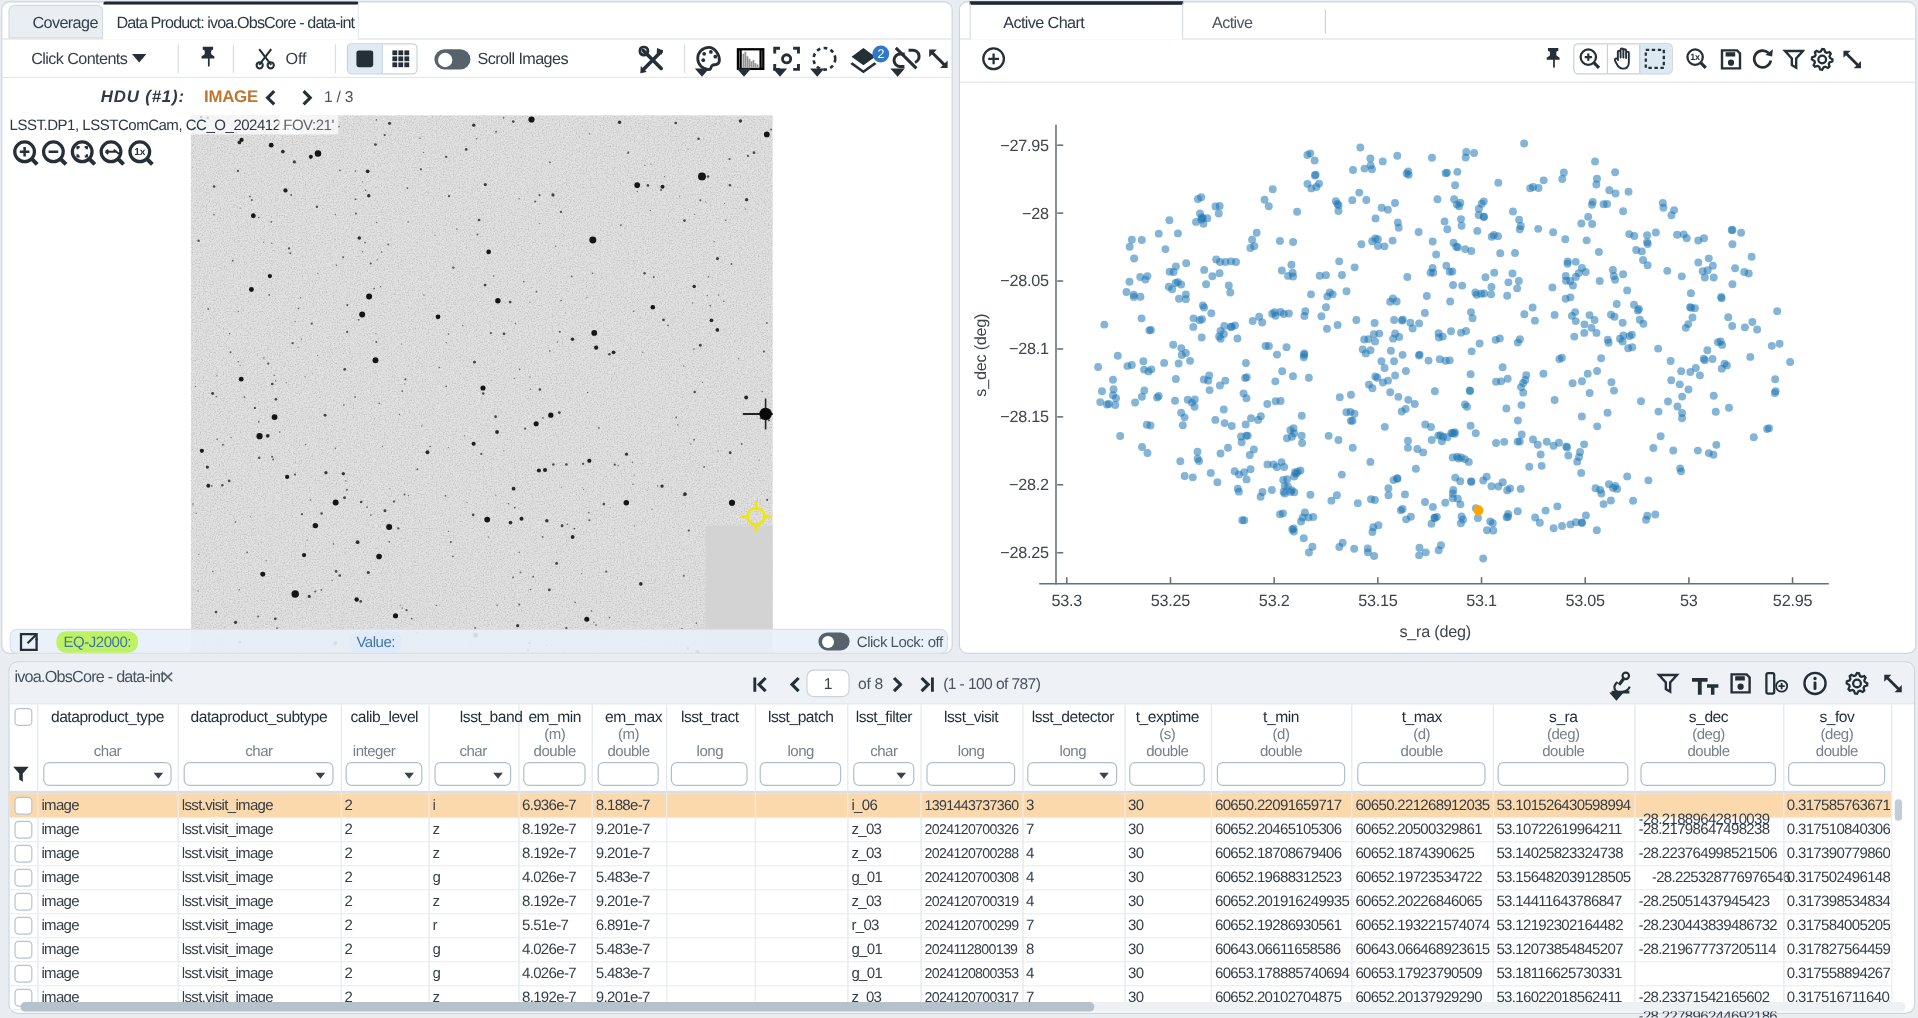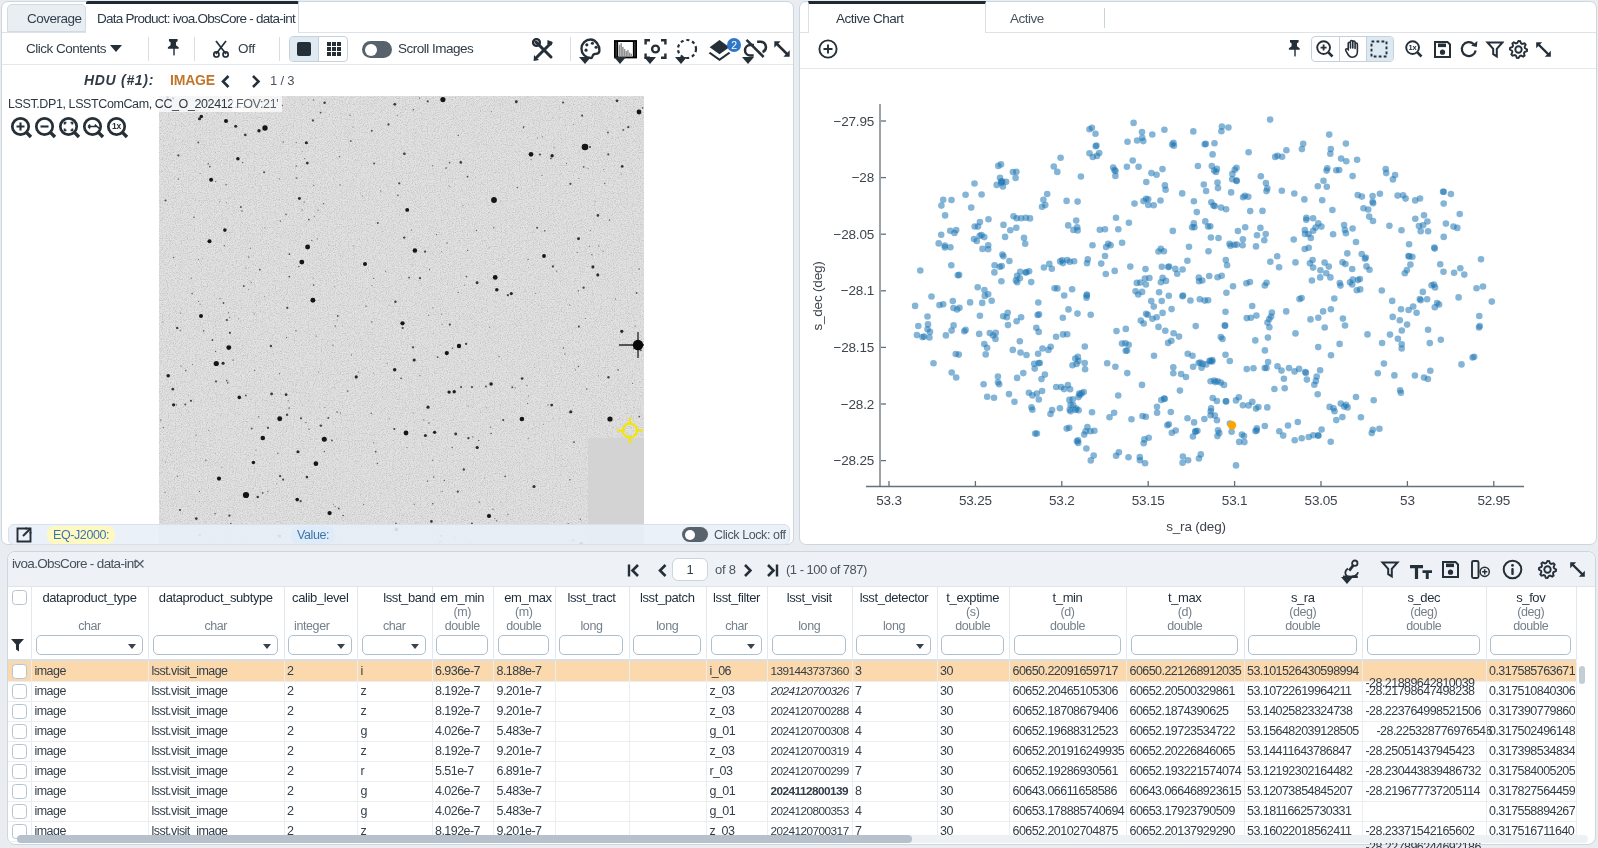--- a/index.html
+++ b/index.html
@@ -629,21 +629,21 @@
   </svg>
 
 <div style="position:absolute;left:8px;top:524px;width:782px;height:21px;background:rgba(233,240,247,0.9);border:1px solid #d8e0e8;border-radius:6px"></div>
 <svg style="position:absolute;left:15px;top:526px" width="18" height="18">
     <g stroke="#252f38" stroke-width="1.9" fill="none">
       <path d="M12 2.5H2.5v13H15.5V6"></path>
       <path d="M8 10L15.5 2.5"></path>
       <path d="M10.5 2.5h5v5" fill="none"></path>
     </g>
   </svg>
-<div style="position:absolute;left:47px;top:525.5px;height:18px;background:#fef9c3;border-radius:8px;padding:0 6px;font-size:12.5px;line-height:18px;color:#3f74a9;letter-spacing:-0.4px">EQ-J2000:</div>
+<div style="position:absolute;left:47px;top:525.5px;height:18px;background:#bef264;border-radius:8px;padding:0 6px;font-size:12.5px;line-height:18px;color:#3f74a9;letter-spacing:-0.4px">EQ-J2000:</div>
 <div style="position:absolute;left:291px;top:525.5px;height:18px;background:#dfebf8;border-radius:8px;padding:0 6px;font-size:12.5px;line-height:18px;color:#3f74a9;letter-spacing:-0.4px">Value:</div>
 <div style="position:absolute;left:682px;top:527px;width:26px;height:15px;background:#57626d;border-radius:7.5px"></div>
 <div style="position:absolute;left:684.5px;top:529.5px;width:10px;height:10px;background:#fff;border-radius:50%"></div>
 <div class="txt" style="left:714px;top:528px;font-size:12.5px;color:#4a5560;letter-spacing:-0.4px">Click Lock: off</div>
 
 <div class="panel" style="left:799px;top:1px;width:798px;height:544px"></div>
 <div style="position:absolute;left:808px;top:1px;width:178px;height:32px;background:#fff;border-top:3px solid #1f2931;border-left:1px solid #d8dfe6;border-right:1px solid #d8dfe6"></div>
 <div class="txt" style="left:836px;top:11px;font-size:13.5px;color:#2c3947;letter-spacing:-0.5px">Active Chart</div>
 <div class="txt" style="left:1010px;top:11px;font-size:13.5px;color:#4a5560;letter-spacing:-0.5px">Active</div>
 <div style="position:absolute;left:1104px;top:8px;width:1px;height:20px;background:#ccd4db"></div>
@@ -1721,21 +1721,21 @@
 <div class="td" style="left:1489.0px;top:664px;width:86.0px;">0.31758576367130</div>
 <div style="position:absolute;left:8px;top:701px;width:1568px;height:1px;background:#eaeef1"></div>
 <div style="position:absolute;left:12px;top:683.5px;width:15px;height:15px;background:#fff;border:1px solid #b5c4d2;border-radius:3.5px"></div>
 <div class="td" style="left:34.5px;top:684px;width:112.5px;">image</div>
 <div class="td" style="left:151.5px;top:684px;width:131.0px;">lsst.visit_image</div>
 <div class="td" style="left:287.0px;top:684px;width:69.0px;">2</div>
 <div class="td" style="left:360.5px;top:684px;width:70.0px;">z</div>
 <div class="td" style="left:435.0px;top:684px;width:57.0px;">8.192e-7</div>
 <div class="td" style="left:496.5px;top:684px;width:57.0px;">9.201e-7</div>
 <div class="td" style="left:709.5px;top:684px;width:56.5px;">z_03</div>
-<div class="td" style="left:770.5px;top:684px;width:80.0px;font-size:11.8px;letter-spacing:-0.55px;font-style:italic;">2024120700326</div>
+<div class="td" style="left:770.5px;top:684px;width:80.0px;font-size:11.8px;letter-spacing:-0.55px;">2024120700326</div>
 <div class="td" style="left:855.0px;top:684px;width:80.5px;">7</div>
 <div class="td" style="left:940.0px;top:684px;width:68.0px;">30</div>
 <div class="td" style="left:1012.5px;top:684px;width:112.5px;">60652.20465105306</div>
 <div class="td" style="left:1129.5px;top:684px;width:113.0px;">60652.20500329861</div>
 <div class="td" style="left:1247.0px;top:684px;width:114.0px;">53.10722619964211</div>
 <div class="td" style="left:1365.5px;top:684px;width:119.0px;">-28.21798647498238</div>
 <div class="td" style="left:1489.0px;top:684px;width:86.0px;">0.31751084030634</div>
 <div style="position:absolute;left:8px;top:721px;width:1568px;height:1px;background:#eaeef1"></div>
 <div style="position:absolute;left:12px;top:703.5px;width:15px;height:15px;background:#fff;border:1px solid #b5c4d2;border-radius:3.5px"></div>
 <div class="td" style="left:34.5px;top:704px;width:112.5px;">image</div>
@@ -1806,21 +1806,21 @@
 <div class="td" style="left:1489.0px;top:764px;width:86.0px;">0.31758400520503</div>
 <div style="position:absolute;left:8px;top:801px;width:1568px;height:1px;background:#eaeef1"></div>
 <div style="position:absolute;left:12px;top:783.5px;width:15px;height:15px;background:#fff;border:1px solid #b5c4d2;border-radius:3.5px"></div>
 <div class="td" style="left:34.5px;top:784px;width:112.5px;">image</div>
 <div class="td" style="left:151.5px;top:784px;width:131.0px;">lsst.visit_image</div>
 <div class="td" style="left:287.0px;top:784px;width:69.0px;">2</div>
 <div class="td" style="left:360.5px;top:784px;width:70.0px;">g</div>
 <div class="td" style="left:435.0px;top:784px;width:57.0px;">4.026e-7</div>
 <div class="td" style="left:496.5px;top:784px;width:57.0px;">5.483e-7</div>
 <div class="td" style="left:709.5px;top:784px;width:56.5px;">g_01</div>
-<div class="td" style="left:770.5px;top:784px;width:80.0px;font-size:11.8px;letter-spacing:-0.55px;font-weight:bold;">2024112800139</div>
+<div class="td" style="left:770.5px;top:784px;width:80.0px;font-size:11.8px;letter-spacing:-0.55px;">2024112800139</div>
 <div class="td" style="left:855.0px;top:784px;width:80.5px;">8</div>
 <div class="td" style="left:940.0px;top:784px;width:68.0px;">30</div>
 <div class="td" style="left:1012.5px;top:784px;width:112.5px;">60643.06611658586</div>
 <div class="td" style="left:1129.5px;top:784px;width:113.0px;">60643.066468923615</div>
 <div class="td" style="left:1247.0px;top:784px;width:114.0px;">53.12073854845207</div>
 <div class="td" style="left:1365.5px;top:784px;width:119.0px;">-28.219677737205114</div>
 <div class="td" style="left:1489.0px;top:784px;width:86.0px;">0.31782756445965</div>
 <div style="position:absolute;left:8px;top:821px;width:1568px;height:1px;background:#eaeef1"></div>
 <div style="position:absolute;left:12px;top:803.5px;width:15px;height:15px;background:#fff;border:1px solid #b5c4d2;border-radius:3.5px"></div>
 <div class="td" style="left:34.5px;top:804px;width:112.5px;">image</div>

